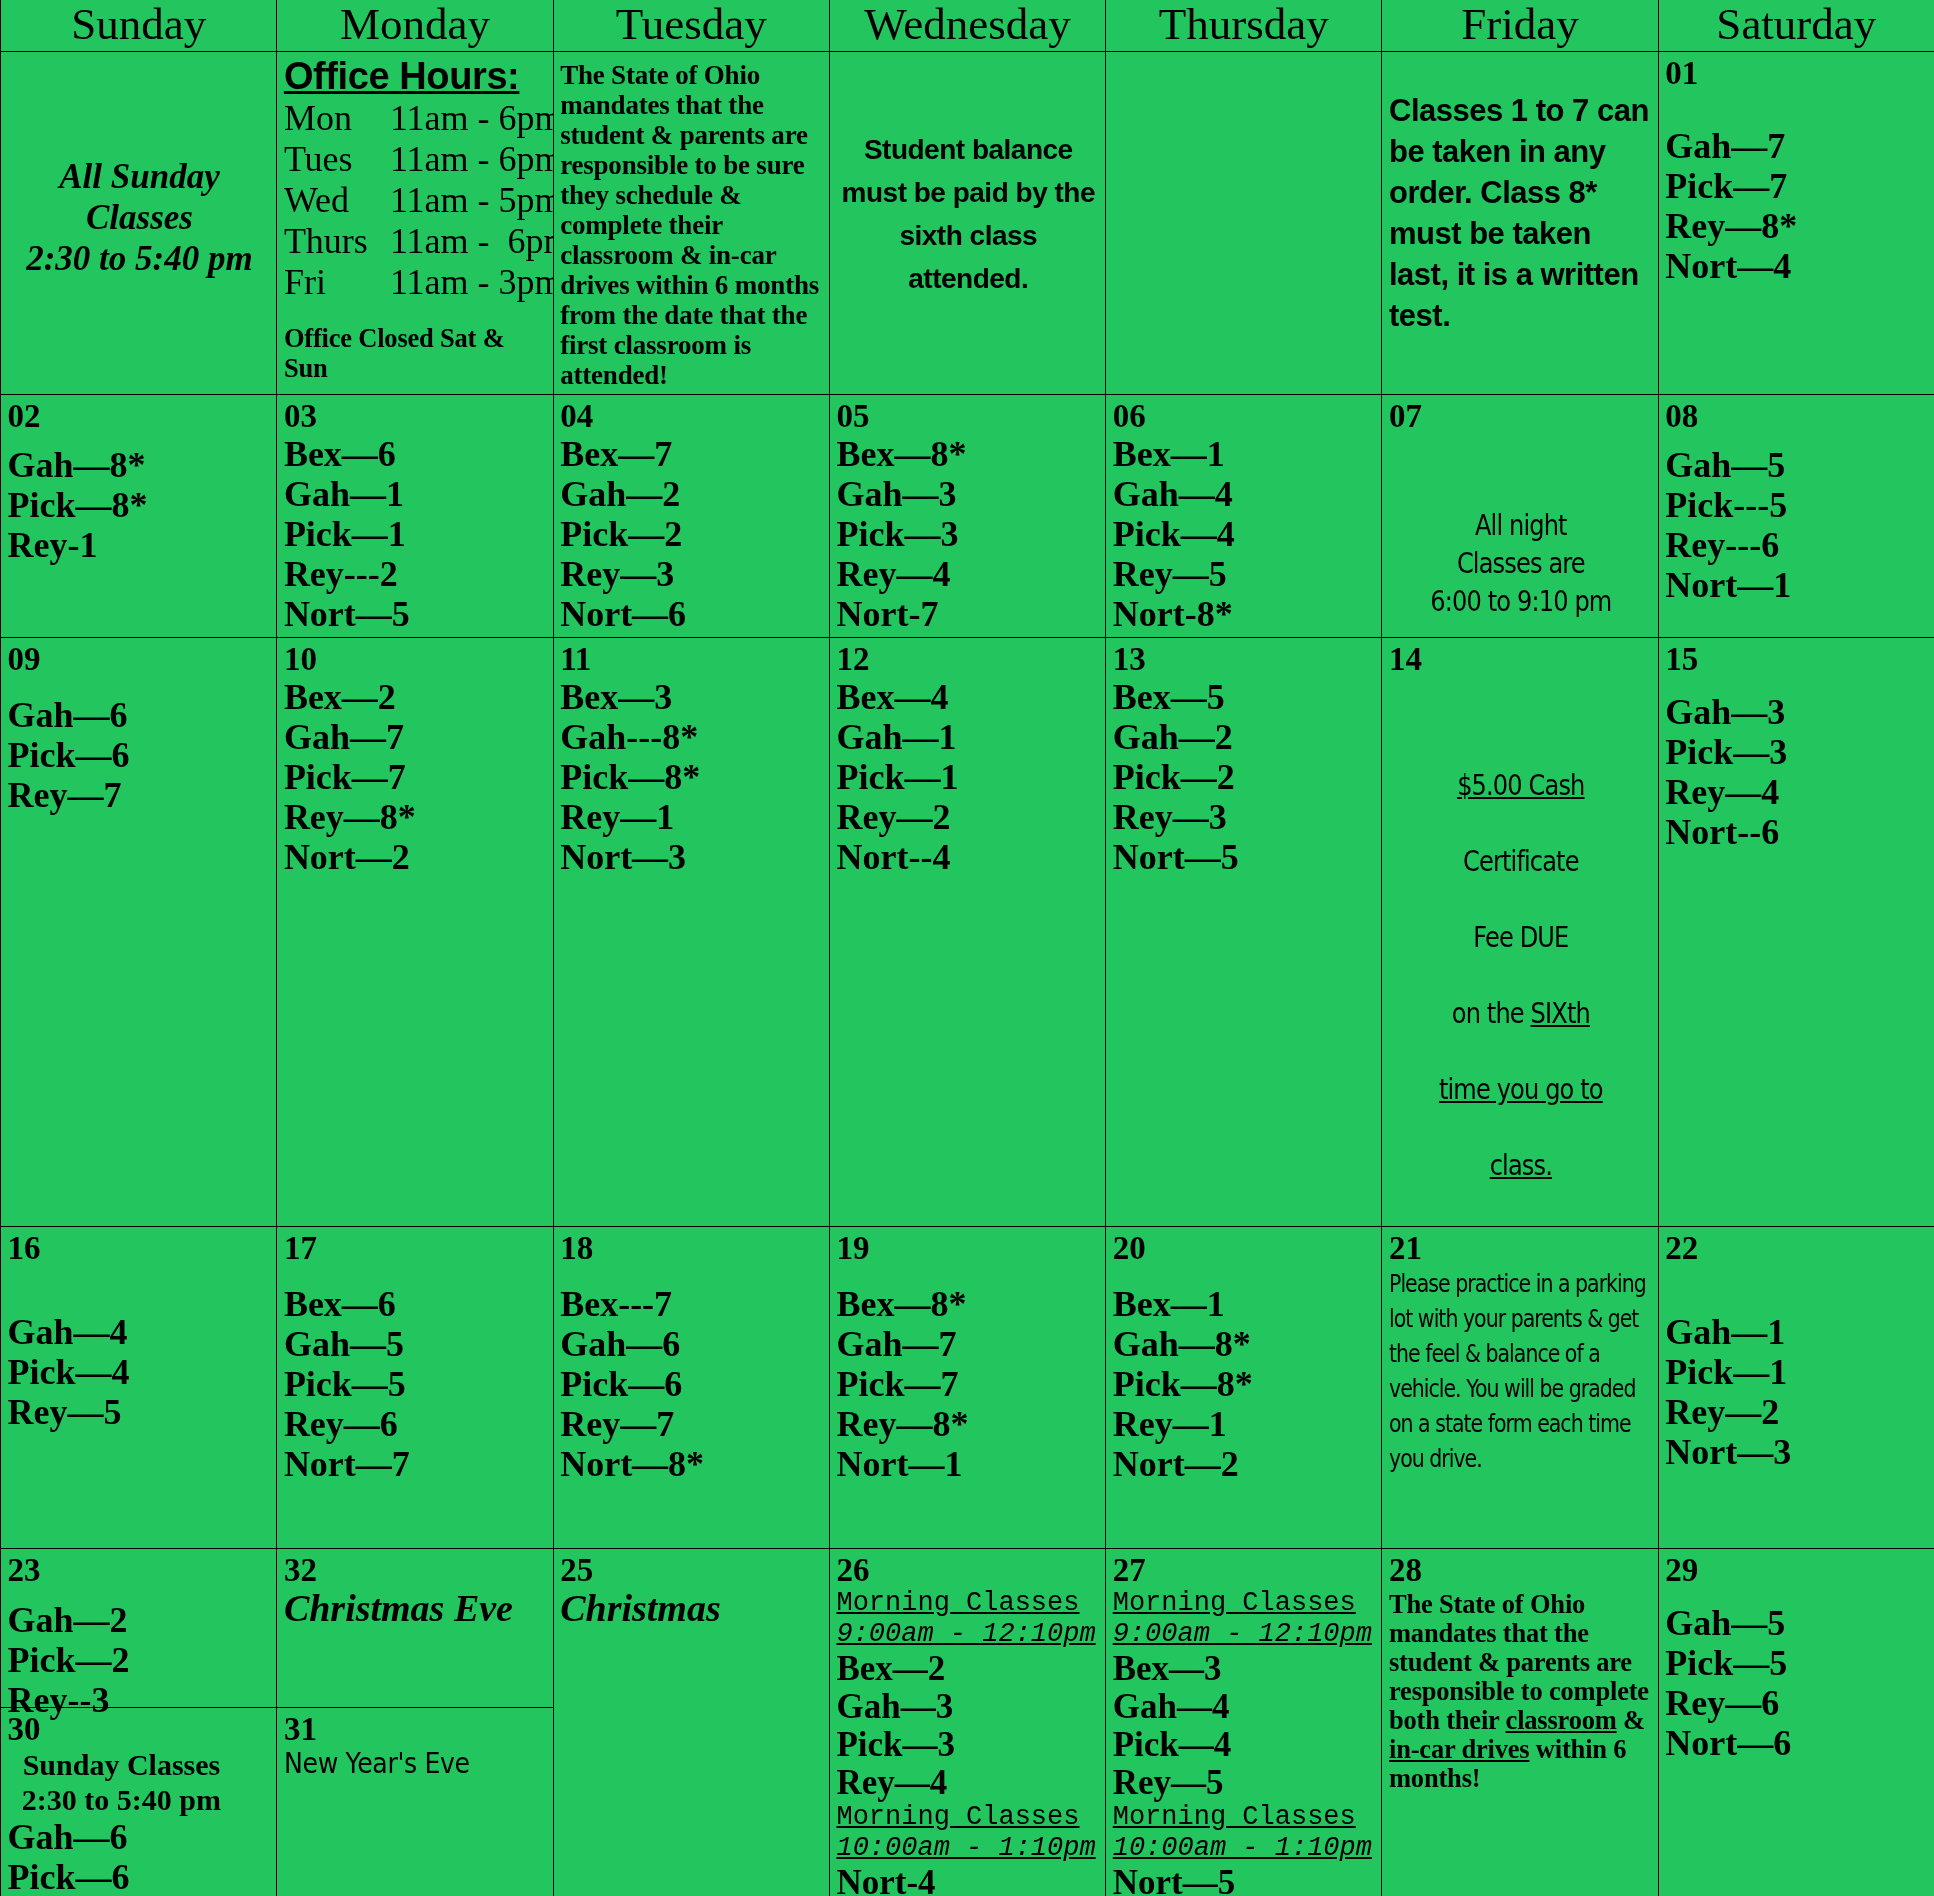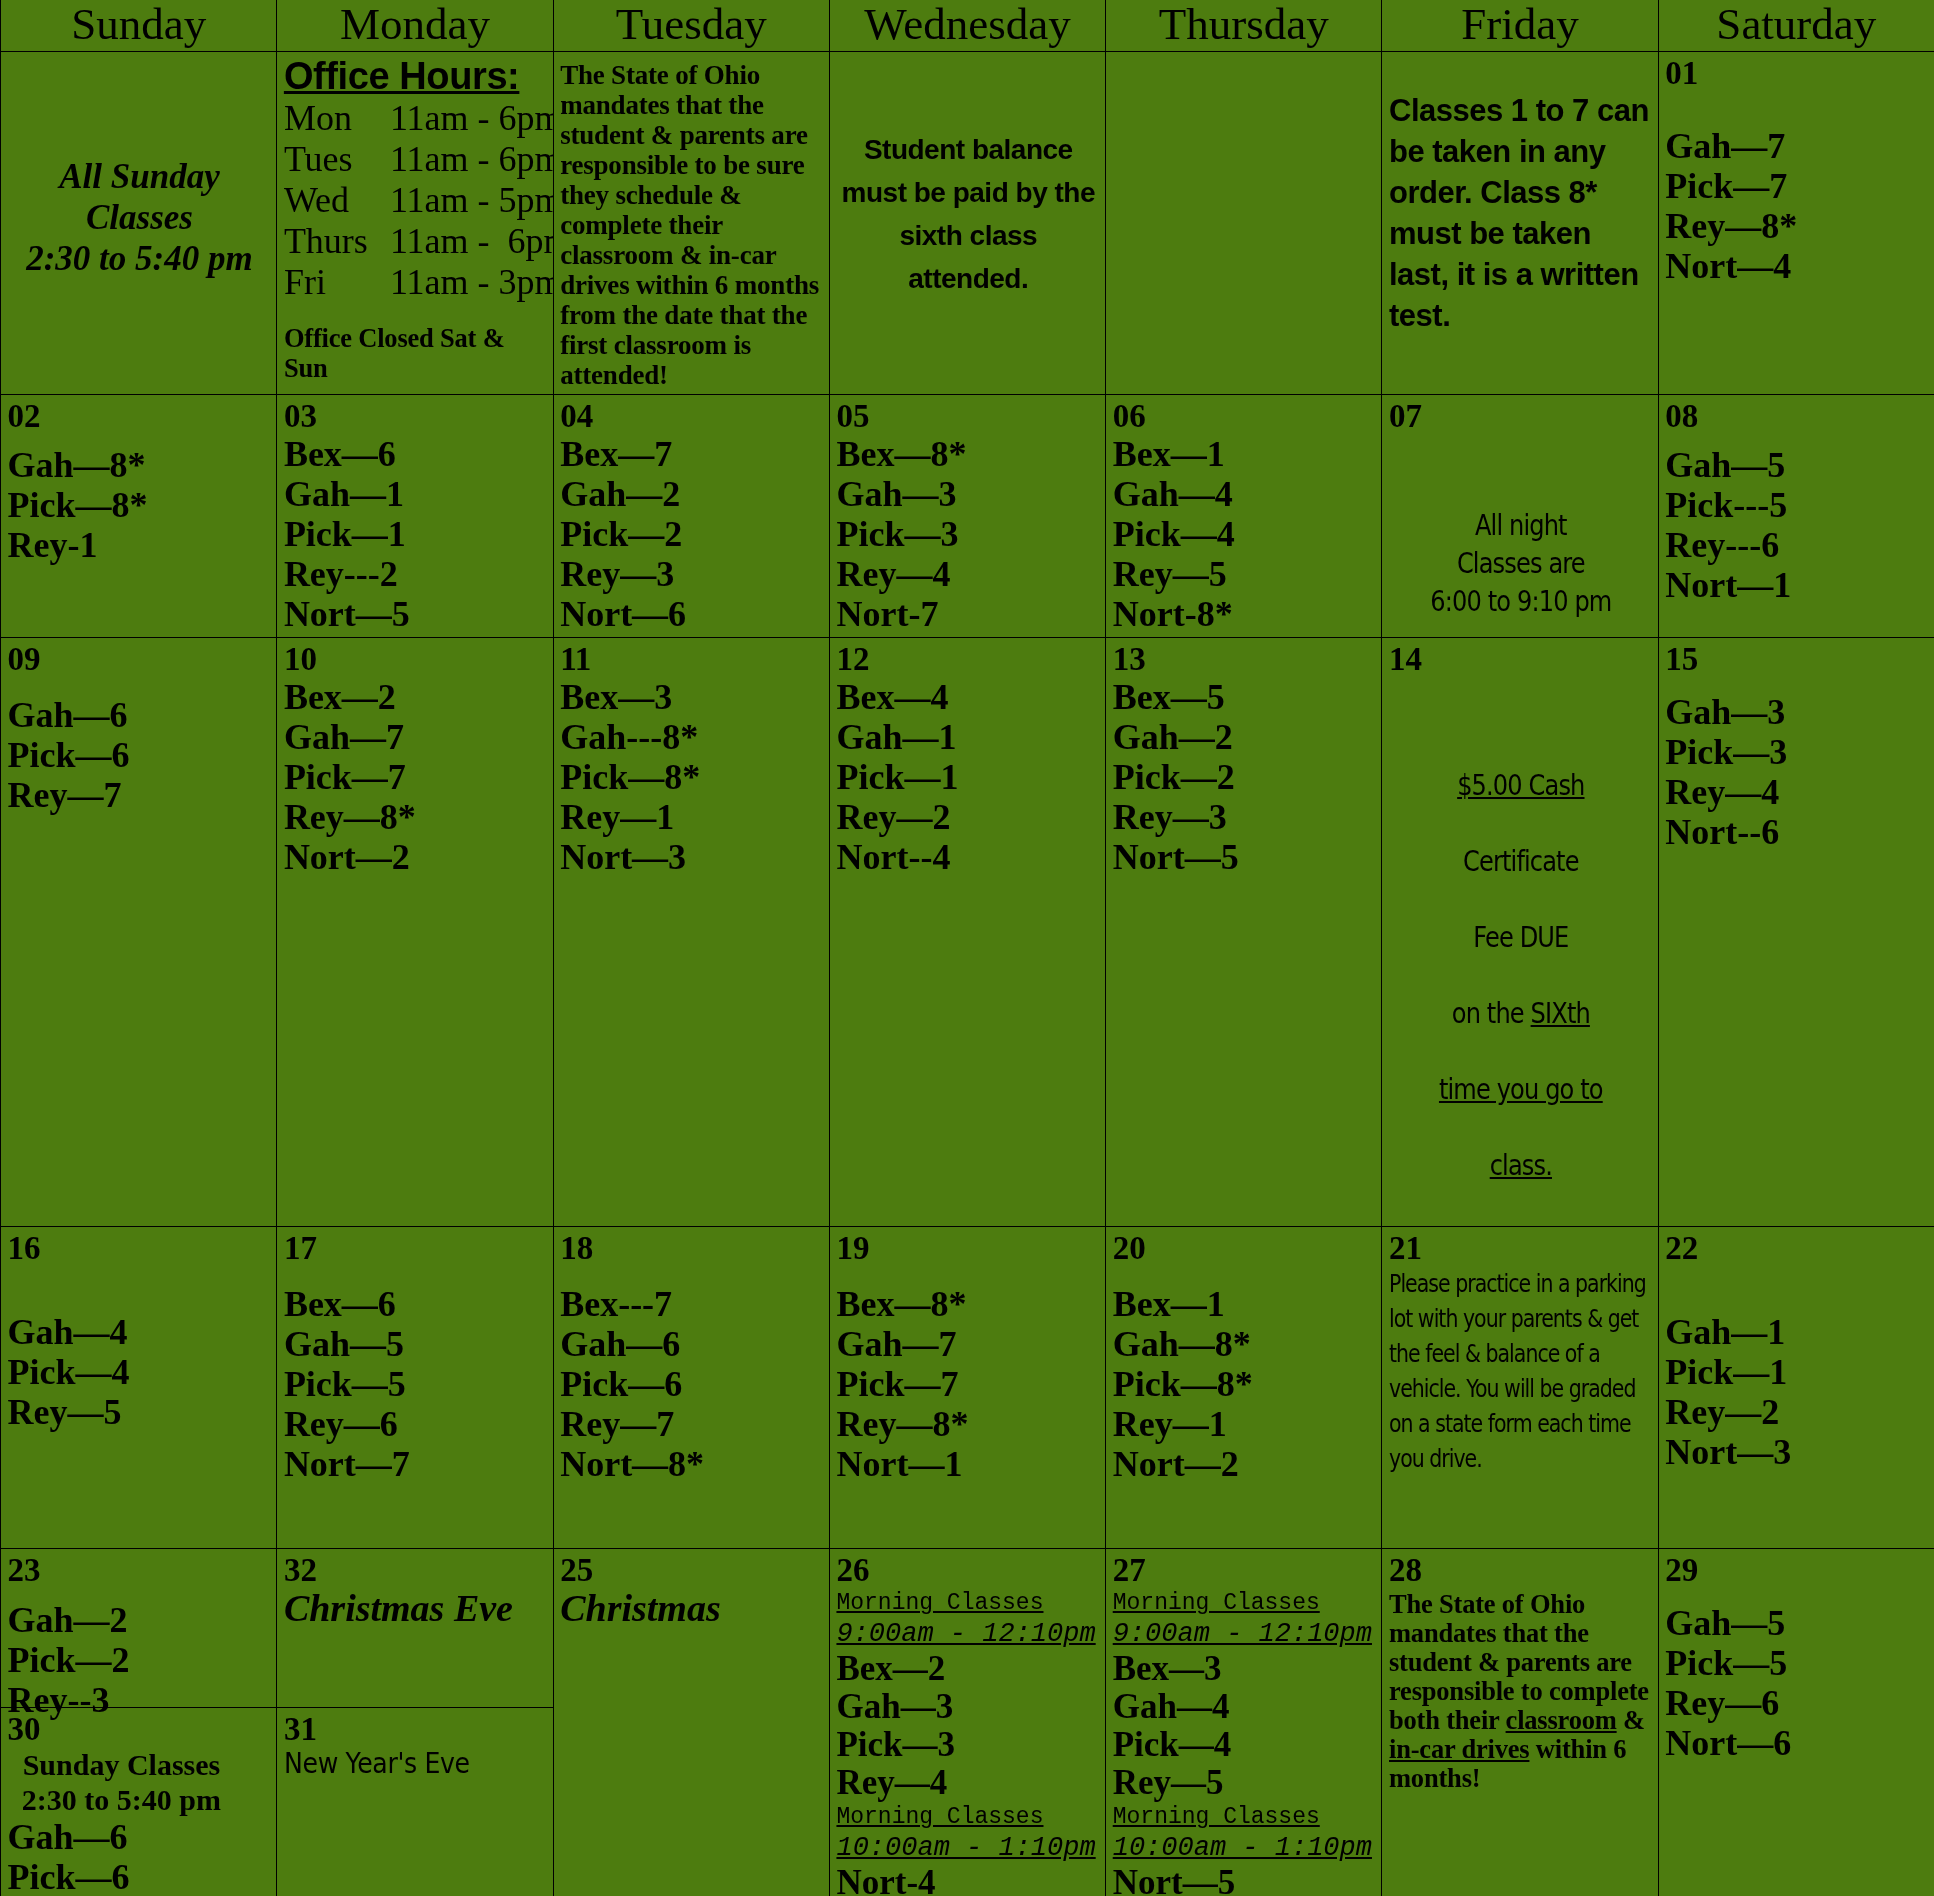--- a/index.html
+++ b/index.html
@@ -9,21 +9,21 @@
   }
   body {
     font-family: "Liberation Serif", serif;
     color: #000000;
   }
   #cal {
     width: 1935px;
     height: 1897px;
     box-sizing: border-box;
     position: relative;
-    background: #4d7c0f;
+    background: #22c55e;
   }
   table.calendar {
     border-collapse: collapse;
     table-layout: fixed;
     width: 1935px;
     height: 1897px;
   }
   table.calendar col { width: 276px; }
   .dayhead {
     font-family: "Liberation Serif", serif;
@@ -175,21 +175,21 @@
     font-weight: bold;
     font-size: 30px;
     line-height: 35px;
     text-align: center;
     white-space: pre-line;
     padding-right: 36px;
   }
   
   .morn-title {
     font-family: "Liberation Mono", monospace;
-    font-size: 23px;
+    font-size: 27px;
     line-height: 31px;
     text-decoration: underline;
     letter-spacing: 0px;
   }
   .morn-time {
     font-family: "Liberation Mono", monospace;
     font-style: italic;
     font-size: 27px;
     line-height: 31px;
     text-decoration: underline;

